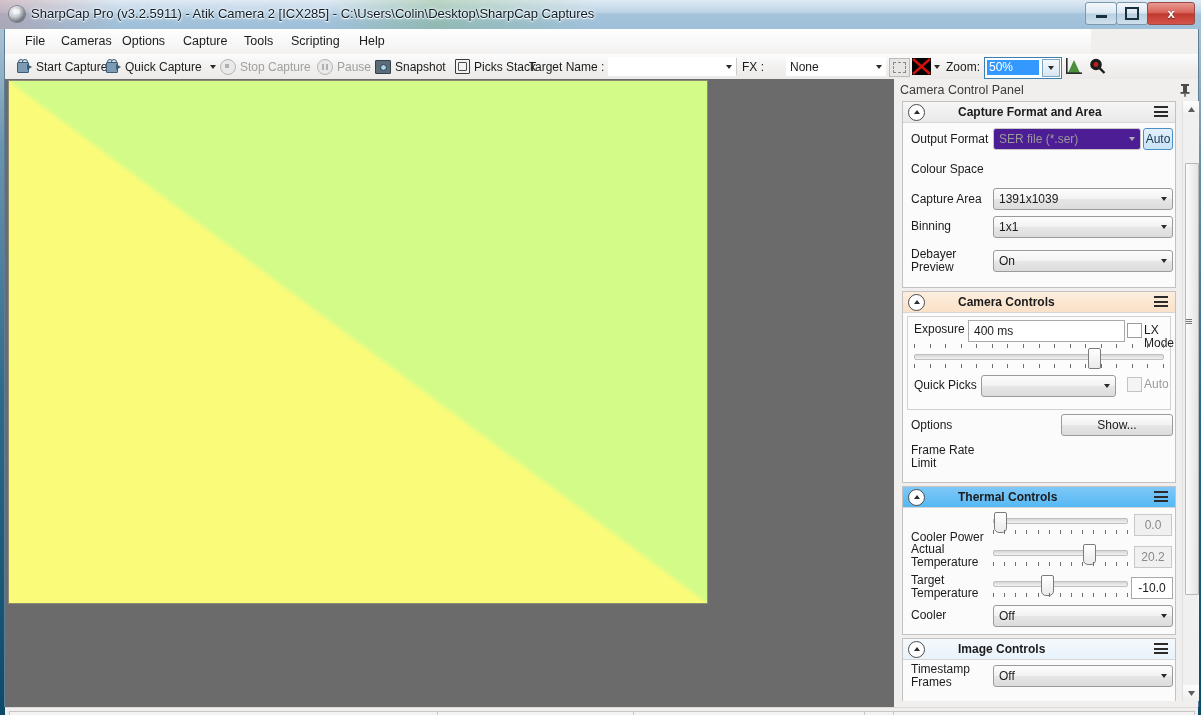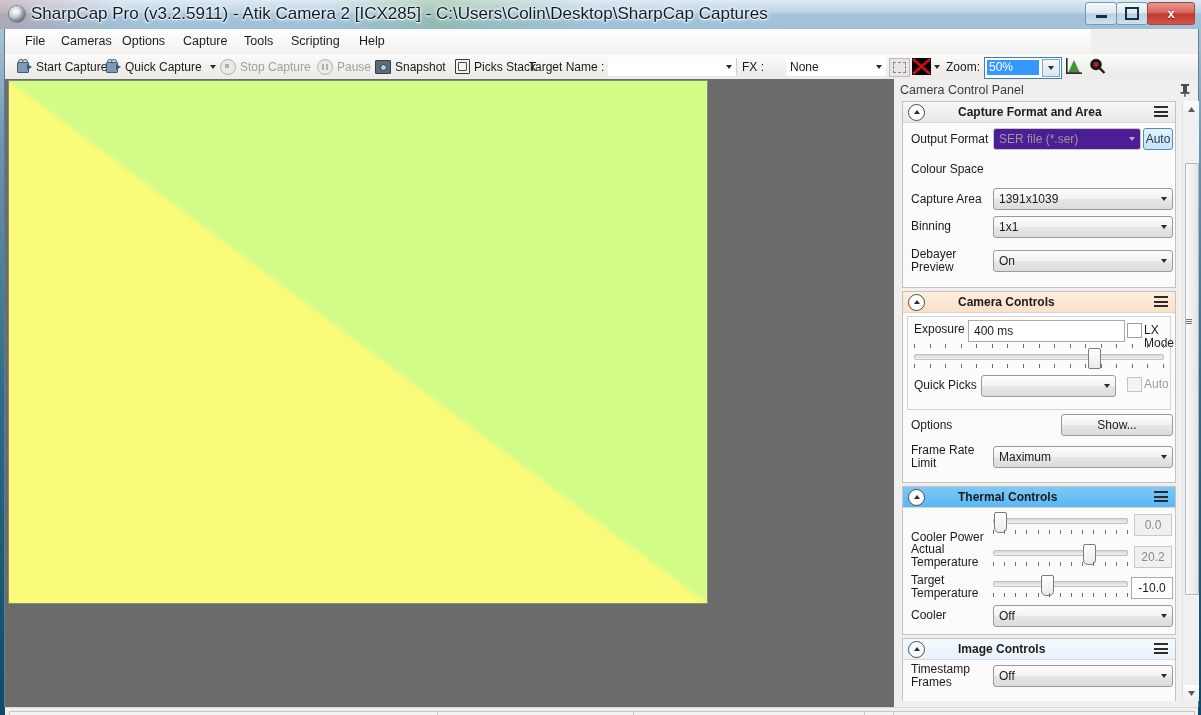--- a/index.html
+++ b/index.html
@@ -33,21 +33,21 @@
     background:linear-gradient(to right,rgba(140,175,120,0),rgba(110,170,90,.30) 40%,rgba(150,150,170,0));}
   #app-icon{
     position:absolute;left:9px;top:6px;width:16px;height:16px;border-radius:50%;
     background:radial-gradient(circle at 35% 32%, #f5f7f8 0%, #c9ced2 38%, #6e767c 72%, #3b4145 100%);
     box-shadow:0 0 0 1px rgba(70,80,88,.55);
   }
   #app-icon:after{content:"";position:absolute;left:4px;top:3px;width:7px;height:5px;border-radius:50% 50% 40% 40%;
     background:rgba(255,255,255,.55);}
   #title-text{
     position:absolute;left:31px;top:5px;height:18px;line-height:18px;
-    font-size:17px;color:#0d1c28;white-space:nowrap;
+    font-size:13px;color:#0d1c28;white-space:nowrap;
     text-shadow:0 0 3px #ffffff,0 0 5px #ffffff,0 1px 0 #ffffff;
   }
   .winbtn{position:absolute;top:2px;height:21px;border:1px solid #7b98ad;border-radius:3px;cursor:default;}
   #btn-min{left:1085px;width:30px;
     background:linear-gradient(to bottom,#f3f8fb 0%,#dde9f2 48%,#b9cfe0 52%,#cfe0ec 100%);}
   #btn-max{left:1116px;width:30px;
     background:linear-gradient(to bottom,#f3f8fb 0%,#dde9f2 48%,#b9cfe0 52%,#cfe0ec 100%);}
   #btn-close{left:1147px;width:46px;border-color:#9a4a44;
     background:linear-gradient(to bottom,#e89a92 0%,#d9655c 45%,#c0392f 52%,#d4554a 100%);}
   .winbtn .glyph{position:absolute;left:0;top:0;width:100%;height:100%;
@@ -500,26 +500,20 @@
             <div class="lbl" style="position:absolute;left:236px;top:61px;color:#9a9a9a">Auto</div>
           </div>
 
           <div class="row" style="position:absolute;left:0;top:122px;width:272px;height:22px">
             <div class="lbl" style="position:absolute;left:8px">Options</div>
             <div class="btn" style="position:absolute;left:158px;width:110px">Show...</div>
           </div>
 
           <div class="row" style="position:absolute;left:0;top:152px;width:272px;height:26px">
             <div class="lbl" style="position:absolute;left:8px;top:0;width:80px">Frame Rate Limit</div>
-            <div class="combo" style="position:absolute;left:90px;top:2px;width:178px">
-              <span class="cv">Maximum</span>
-              <span class="ca">
-                  <span class="caret"></span>
-                </span>
-            </div>
           </div>
         </div>
 
         <div class="group" style="top:385px;height:147px">
           <div class="ghead thermal">
             <div class="chev">
                 <span></span>
               </div>
             <div class="gtitle">Thermal Controls</div>
             <div class="burger">

